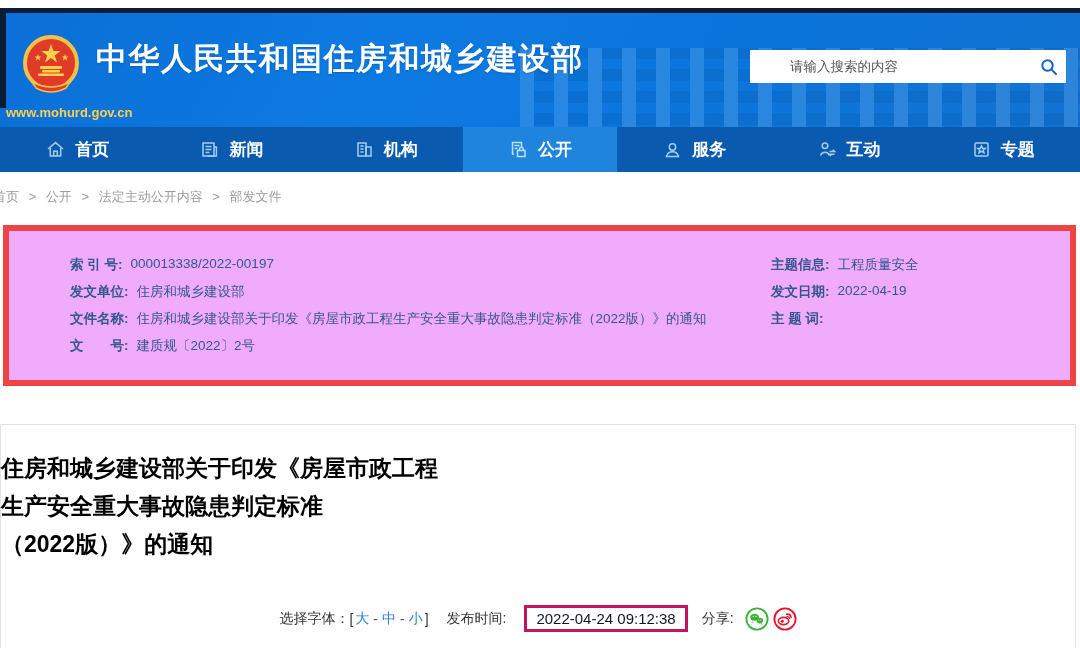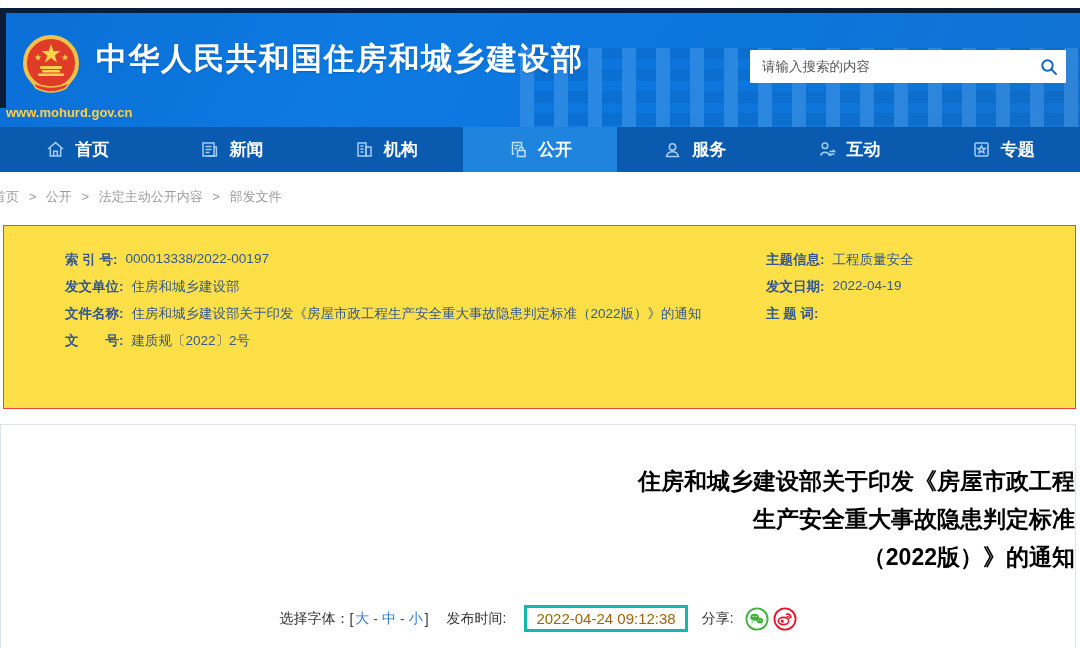--- a/index.html
+++ b/index.html
@@ -19,62 +19,62 @@
   .edge-top { position:absolute; left:0; top:0; width:1080px; height:5px; background:#0a1c36; z-index:5;}
   .edge-left { position:absolute; left:0; top:0; width:6px; height:100px; background:#0a1c36; z-index:5;}
 
   .emblem { position:absolute; left:22px; top:24px; width:58px; height:70px; z-index:3;}
   .site-title { position:absolute; left:96px; top:30px; color:#fff; font-size:31px;
     font-weight:bold; letter-spacing:1.5px; z-index:3; text-shadow:0 1px 2px rgba(0,40,90,.25); }
   .site-subtitle { position:absolute; left:97px; top:77px; color:#fff; font-size:12.5px; z-index:3;}
   .site-url { position:absolute; left:6px; top:97px; color:#ffd04a; font-size:13px; font-weight:bold; z-index:6;}
 
   .searchbox { position:absolute; left:750px; top:42px; width:316px; height:33px;
-    background:#fff; display:flex; align-items:center; z-index:4; border-radius:1px; }
+    background:#fff; display:flex; align-items:center; z-index:4; border-radius:1px;padding-left:28px; }
   .searchbox input { flex:1; border:none; outline:none; height:100%; padding:0 10px 0 12px;
     font-size:13.5px; color:#333; background:transparent; font-family:inherit;}
   .searchbox input::placeholder { color:#555; opacity:1; }
   .searchbox .sicon { width:34px; height:100%; display:flex; align-items:center; justify-content:center; cursor:pointer; }
 
   
   .nav { position:absolute; left:0; top:127px; width:1080px; height:45px; background:#0a5bb0;
     display:flex; z-index:2;}
   .nav-item { flex:1; display:flex; align-items:center; justify-content:center; gap:9px;
     color:#fff; font-size:17px; font-weight:bold; cursor:pointer; }
   .nav-item.active { background:#1e84de; }
   .nav-item svg { display:block; }
 
   
   .crumbbar { position:absolute; left:0; top:172px; width:1080px; height:53px; background:#fff; }
   .crumb { position:absolute; left:-7px; top:16px; font-size:13px; color:#9b9b9b; white-space:nowrap;}
   .crumb .sep { margin:0 6px; color:#9b9b9b; }
   .crumb span { cursor:default; }
 
   
-  .docinfo { position:absolute; left:3px; top:225px; width:1073px; height:184px;
-    background:#fde047; border:1px solid #ef4444; }
+  .docinfo { position:absolute; left:3px; top:225px; width:1073px; height:161px;
+    background:#f0abfc; border:6px solid #ef4444; }
   .docinfo .col-l { position:absolute; left:61px; top:25px; }
   .docinfo .col-r { position:absolute; left:762px; top:25px; }
   .irow { display:flex; white-space:nowrap; height:27px; align-items:flex-start;
     font-size:13.5px; color:#35578f; }
   .irow .lab { font-weight:bold; margin-right:8px; }
 
   
   .article { position:absolute; left:0px; top:424px; width:1076px; height:226px;
     background:#fff; border:1px solid #dde2ea; border-bottom:none; }
-  .a-title { margin-top:37px; text-align:right; color:#000; font-size:23px;
+  .a-title { margin-top:24px; text-align:left; color:#000; font-size:23px;
     font-weight:bold; line-height:38px; }
   .meta { position:absolute; left:0; top:180px; width:100%; display:flex;
     justify-content:center; align-items:center; font-size:14px; color:#333; }
   .meta .fs-group { display:flex; align-items:center; white-space:nowrap; }
   .meta .fs-link { color:#2f7cd3; cursor:pointer; margin:0 2px; }
   .meta .dash { color:#555; margin:0 2px; }
   .meta .pub-label { margin-left:18px; }
-  .time-hl { display:inline-block; border:3px solid #14b8a6; padding:2px 9px;
-    margin-left:18px; font-size:15px; color:#a16207; white-space:nowrap; }
+  .time-hl { display:inline-block; border:3px solid #be185d; padding:2px 9px;
+    margin-left:18px; font-size:15px; color:#0f172a; white-space:nowrap; }
   .share-label { margin-left:14px; margin-right:7px; }
   .share-ic { width:24px; height:24px; margin-left:4px; cursor:pointer; display:block; }
   .share-wrap { display:flex; align-items:center; }
 </style>
 </head>
 <body>
 
 <div class="page">
 
   <div class="header">

